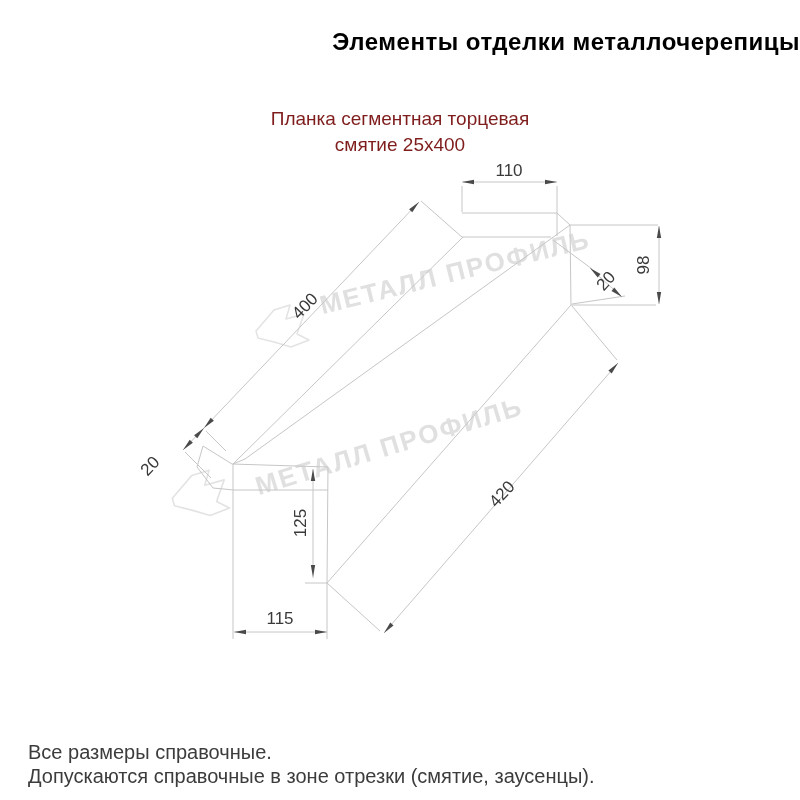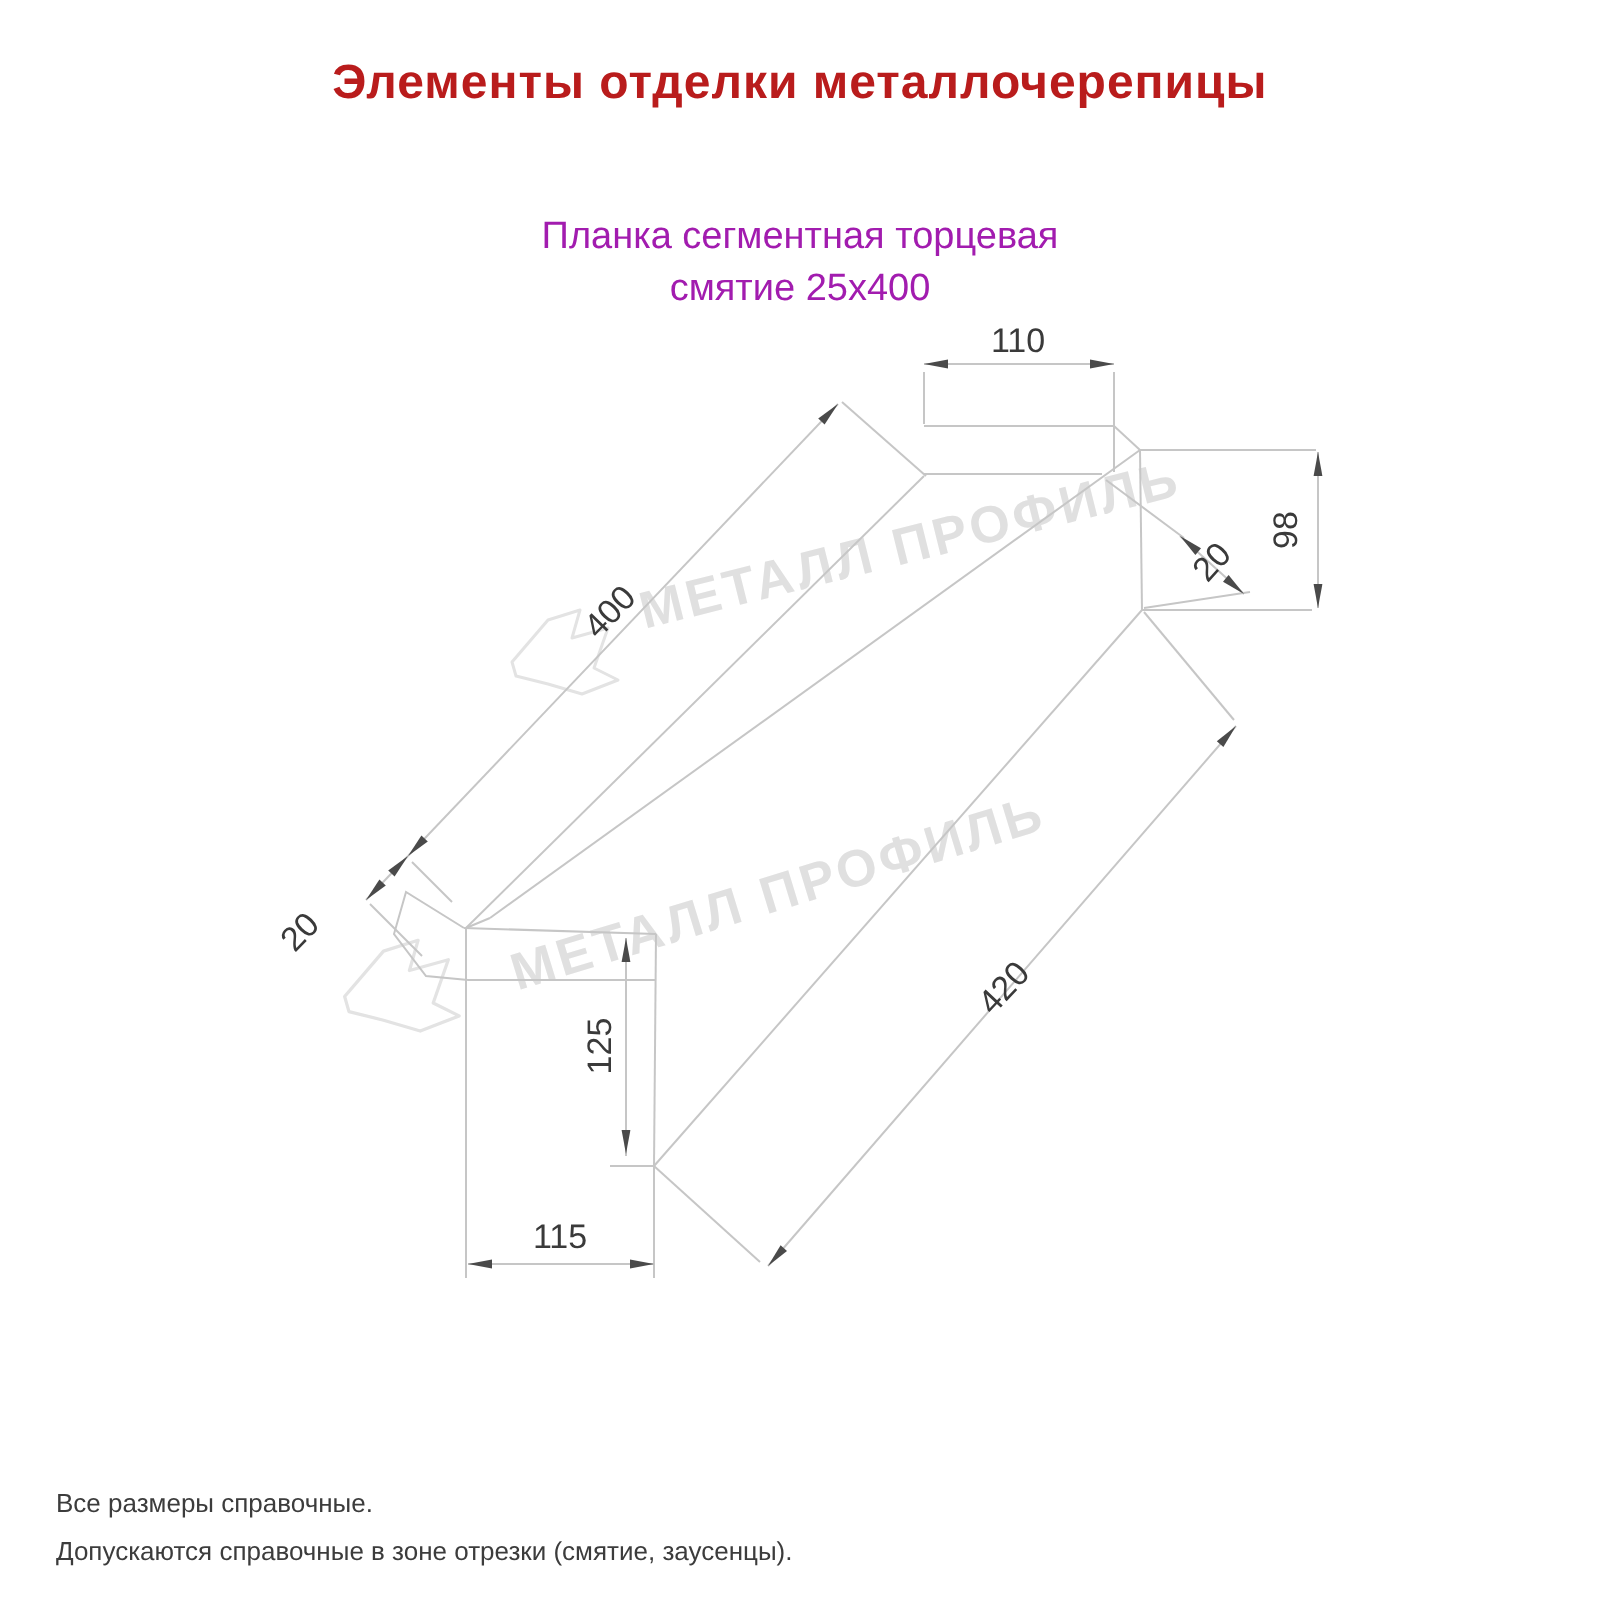--- a/index.html
+++ b/index.html
@@ -1,22 +1,22 @@
 <!DOCTYPE html>
 <html><head>
 <meta charset="utf-8">
 <style>
   html,body{margin:0;padding:0;background:#fff;}
   #page{position:relative;width:800px;height:800px;background:#ffffff;overflow:hidden;
         font-family:"Liberation Sans", sans-serif;}
-  .title{position:absolute;top:28px;left:0;width:800px;text-align:center;
-         font-size:24px;font-weight:bold;color:#b91c1c;letter-spacing:.5px;}
+  .title{position:absolute;top:28px;left:0;width:800px;text-align:right;
+         font-size:24px;font-weight:bold;color:#000000;letter-spacing:.5px;}
   .subtitle{position:absolute;top:106px;left:0;width:800px;text-align:center;
-            font-size:19px;font-weight:400;color:#a21caf;line-height:26px;}
-  .footer{position:absolute;left:28px;top:740px;font-size:13px;color:#3c3c3c;line-height:24px;}
+            font-size:19px;font-weight:400;color:#7f1d1d;line-height:26px;}
+  .footer{position:absolute;left:28px;top:740px;font-size:20px;color:#3c3c3c;line-height:24px;}
   svg{position:absolute;left:0;top:0;}
   svg text{font-family:"Liberation Sans", sans-serif;font-size:17px;fill:#3a3a3a;}
   .wm-text{font-size:26px;font-weight:bold;fill:#e0e0e0;letter-spacing:2px;}
   .thin{stroke:#c6c6c6;stroke-width:1;fill:none;}
 </style>
 </head>
 <body>
 
 <div id="page">
 

